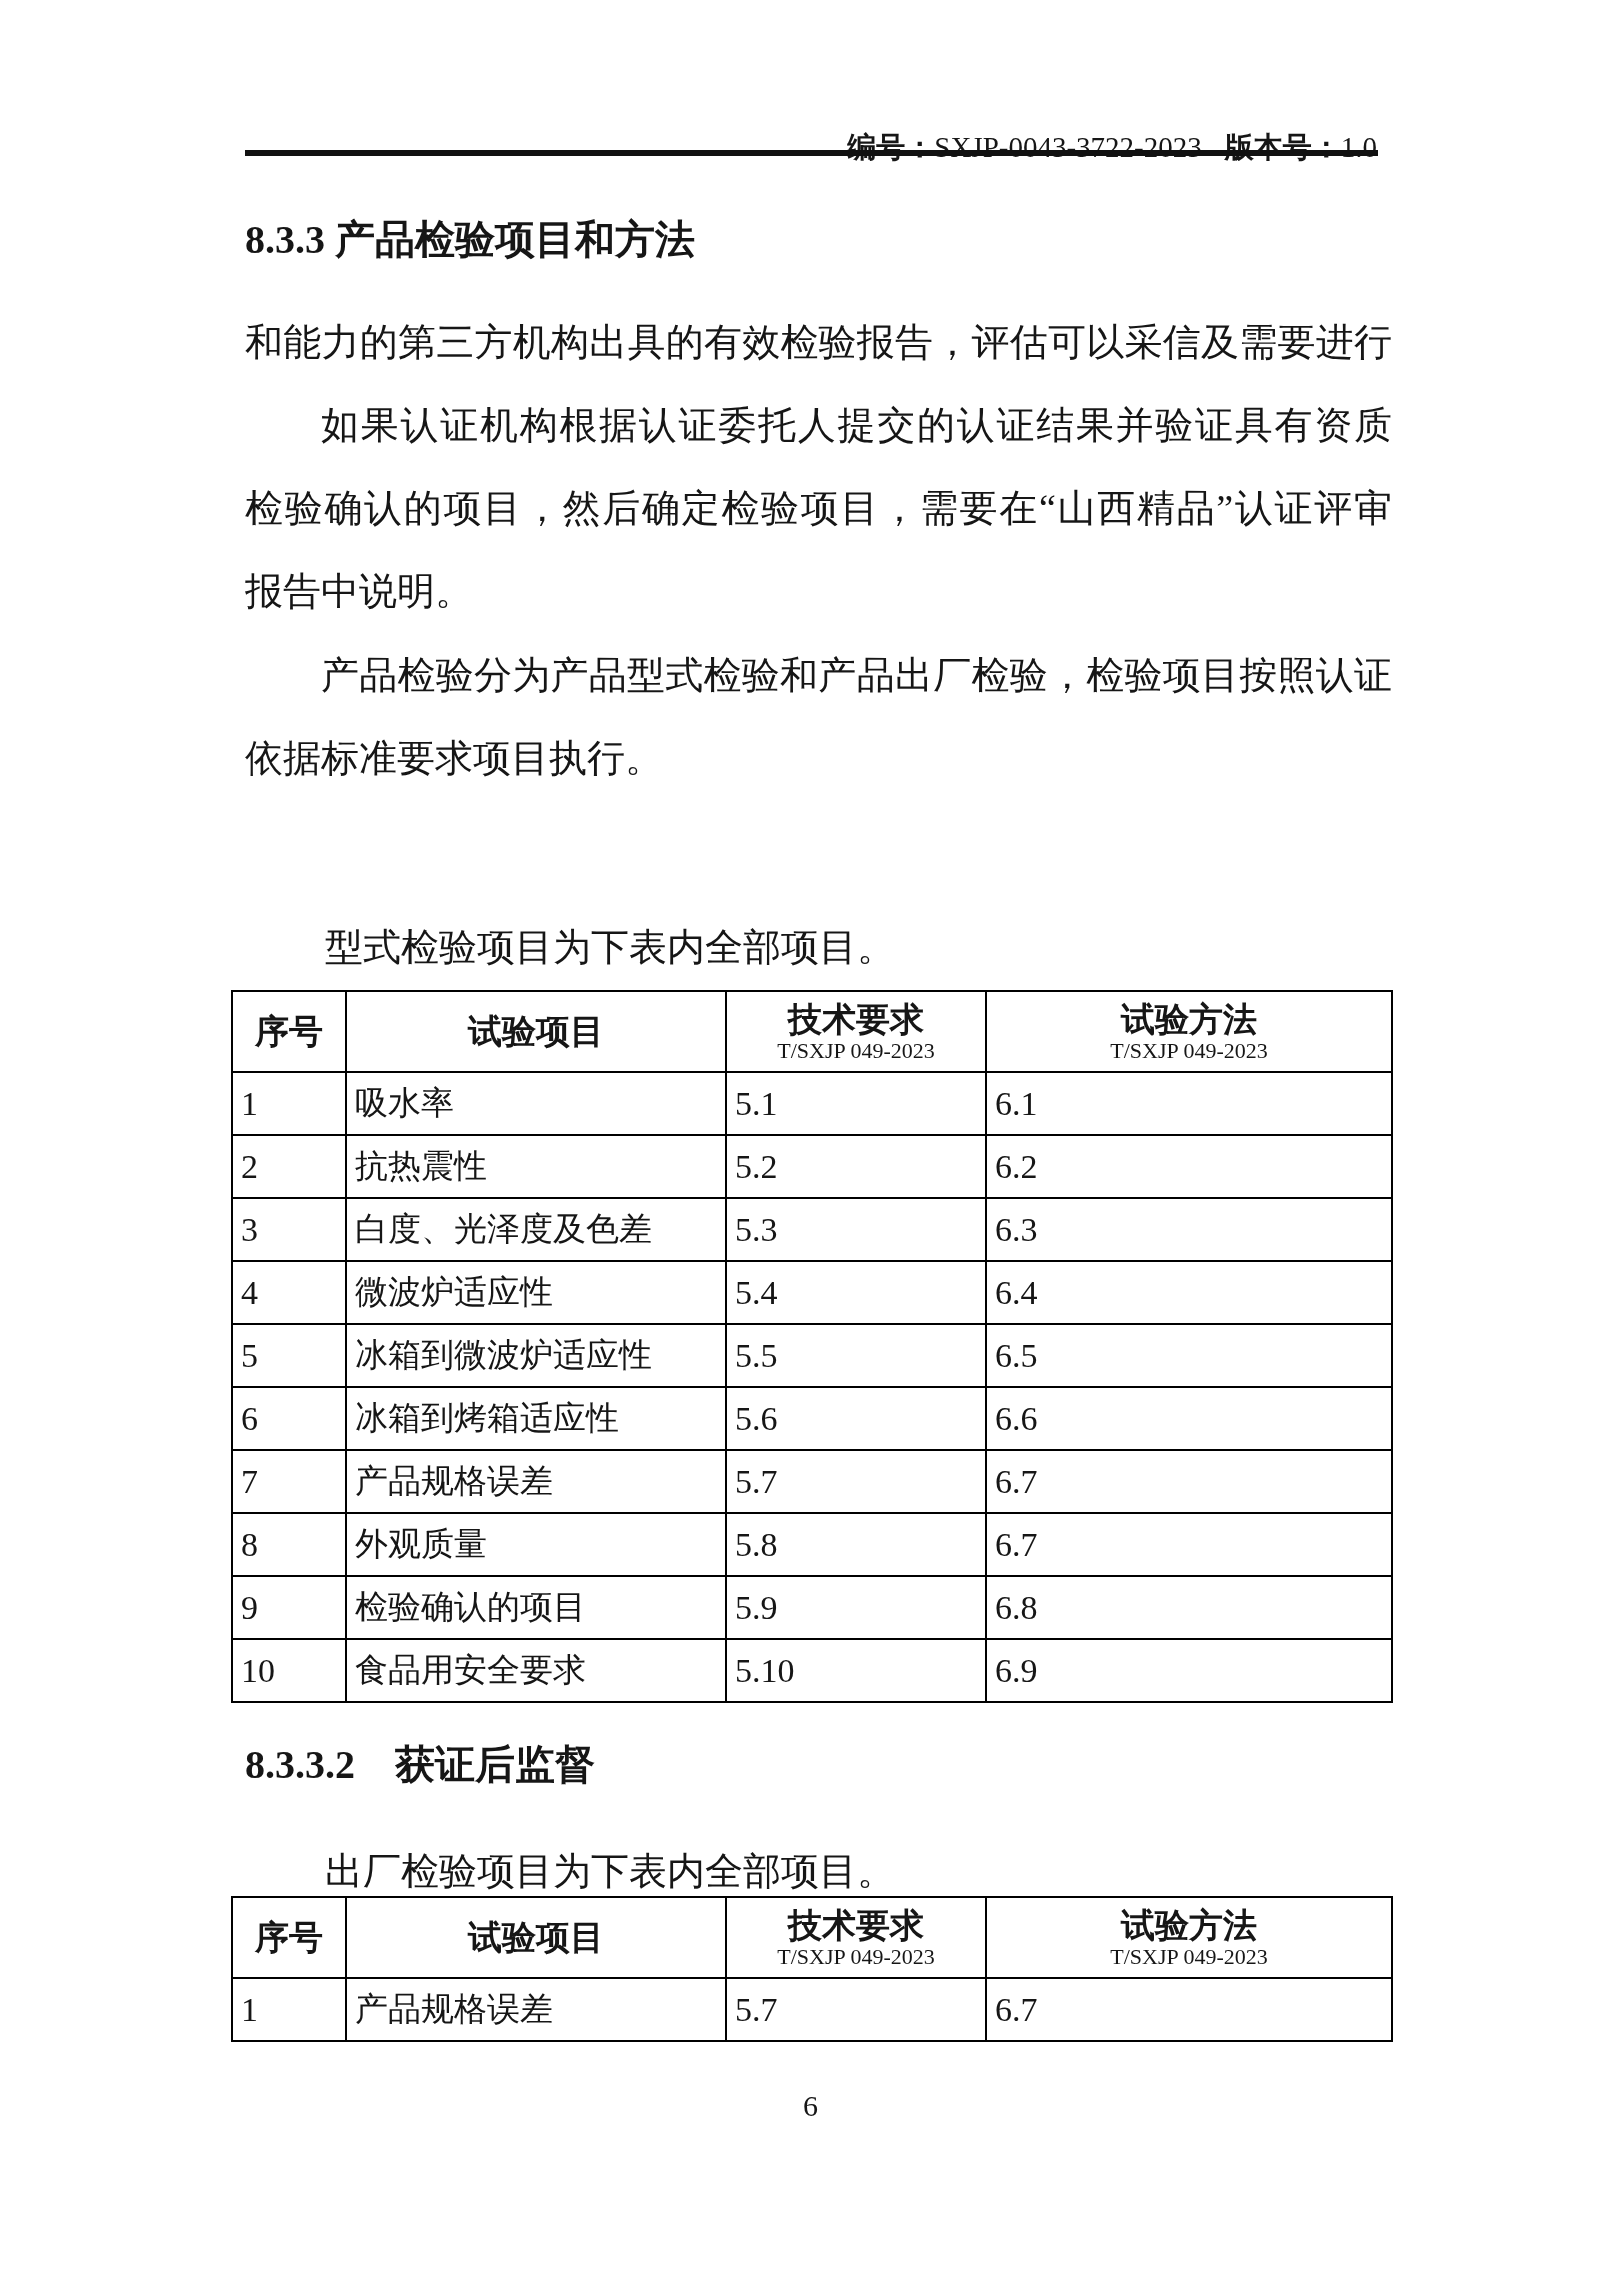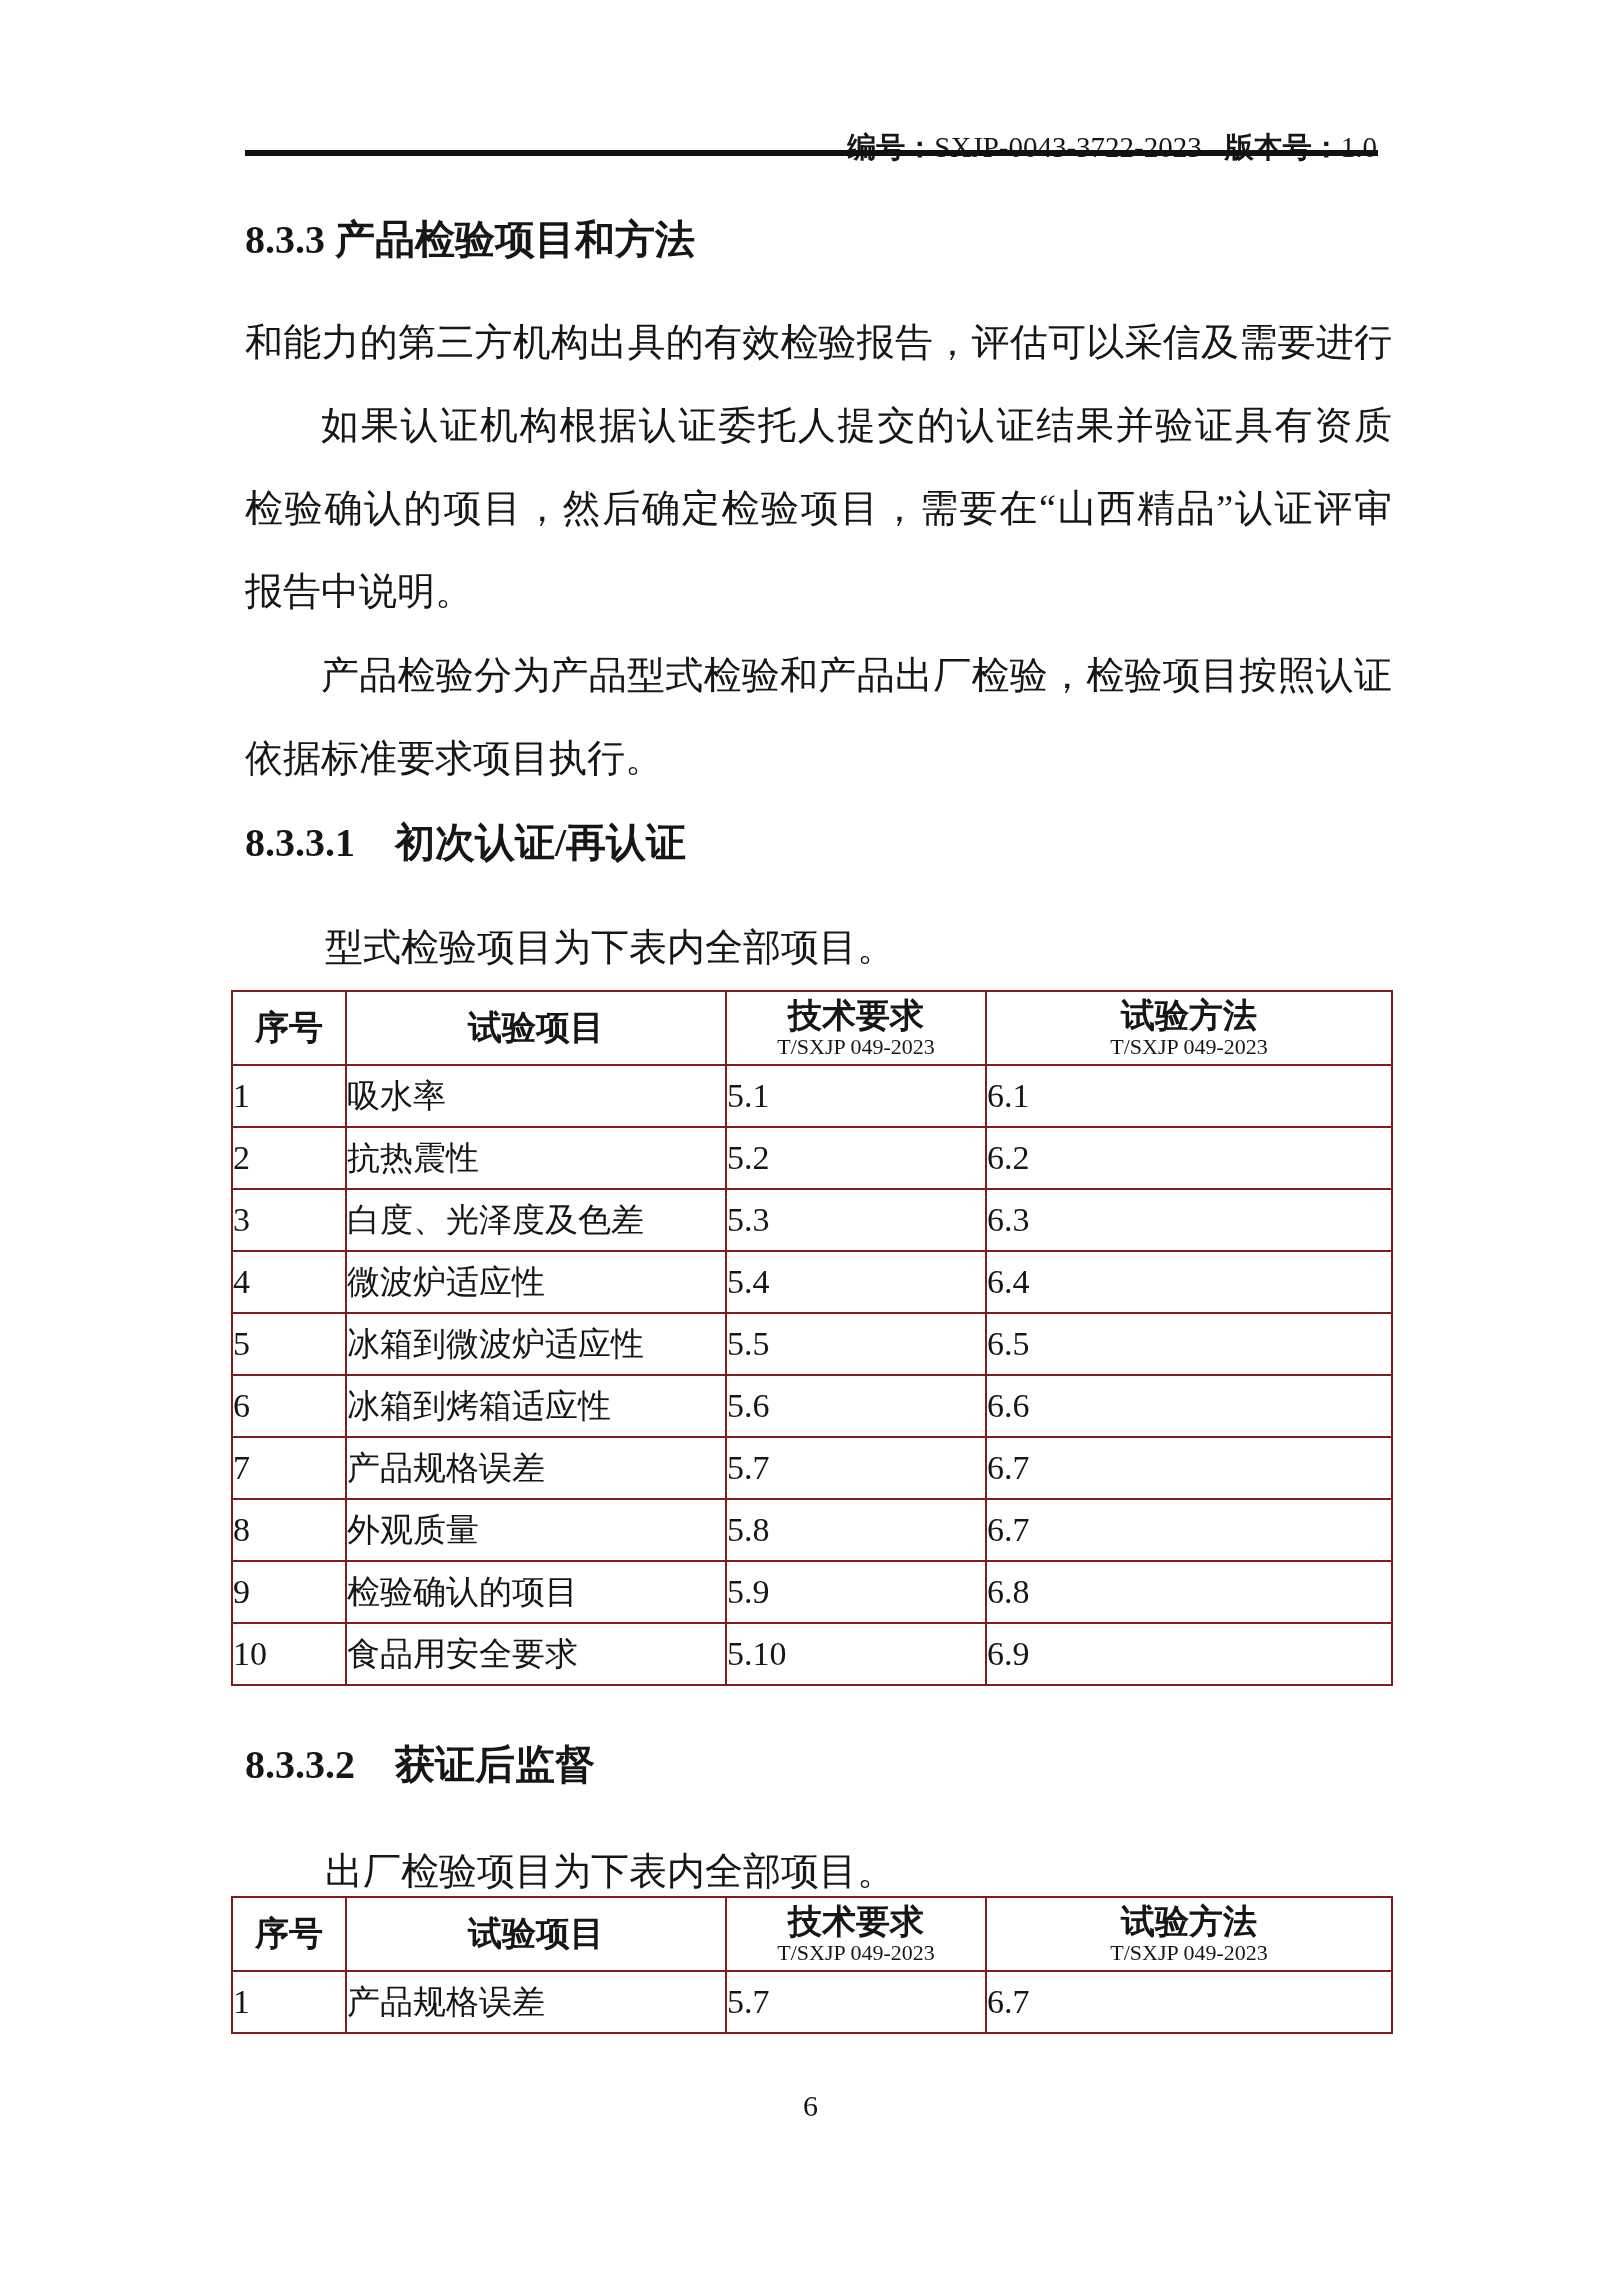--- a/index.html
+++ b/index.html
@@ -45,21 +45,21 @@
   #para-3 { top:928px; }
   #para-4 { top:1852px; }
   
   .spec-table {
     position:absolute; left:231px; width:1160px;
     border-collapse:collapse; table-layout:fixed;
   }
   #table-1 { top:990px; }
   #table-2 { top:1896px; }
   .spec-table th, .spec-table td {
-    border:2px solid #7f1d1d; padding:0;
+    border:2px solid #000000; padding:8px;
     vertical-align:middle;
     overflow:hidden;
   }
   .spec-table thead tr { height:74px; }
   .spec-table tbody tr { height:62px; }
   .col-c1 { width:114px; }
   .col-c2 { width:380px; }
   .col-c3 { width:260px; }
   .col-c4 { width:406px; }
   .th-main { font-size:34px; font-weight:bold; line-height:1.15; }
@@ -90,21 +90,20 @@
     <div class="line full indent">如果认证机构根据认证委托人提交的认证结果并验证具有资质</div>
     <div class="line full">检验确认的项目，然后确定检验项目，需要在“山西精品”认证评审</div>
     <div class="line">报告中说明。</div>
   </div>
 
   <div class="para" id="para-2">
     <div class="line full indent">产品检验分为产品型式检验和产品出厂检验，检验项目按照认证</div>
     <div class="line">依据标准要求项目执行。</div>
   </div>
 
-  <h2 class="h-sec" id="h-8331">8.3.3.1　初次认证/再认证</h2>
 
   <div class="para-single" id="para-3">型式检验项目为下表内全部项目。</div>
 
   <table class="spec-table" id="table-1">
     <colgroup>
       <col class="col-c1">
         <col class="col-c2">
         <col class="col-c3">
         <col class="col-c4">
     </colgroup>

